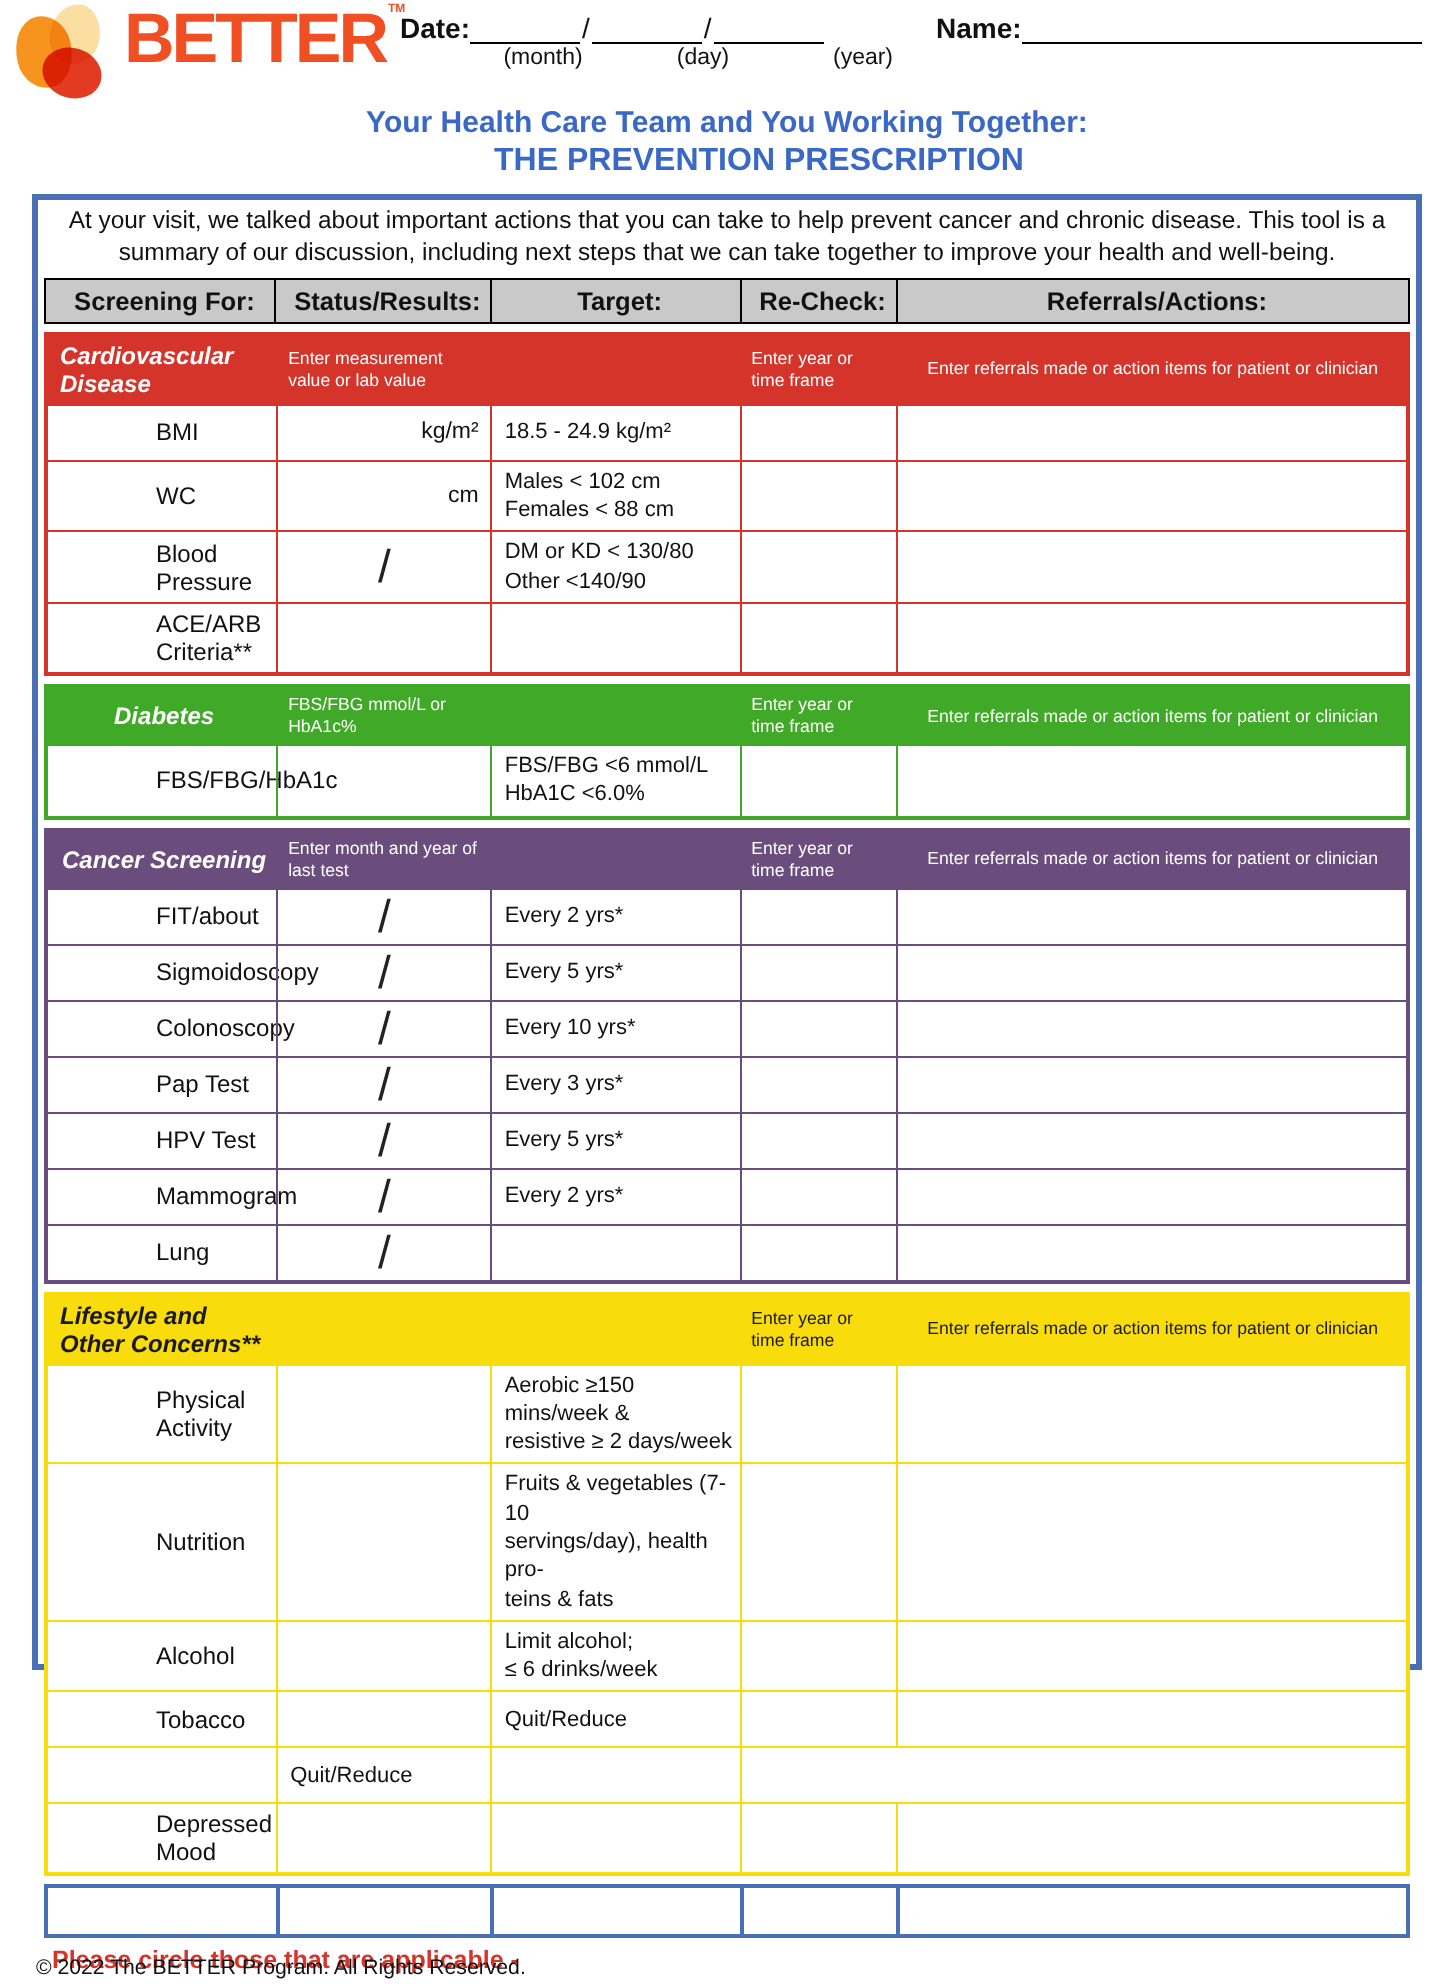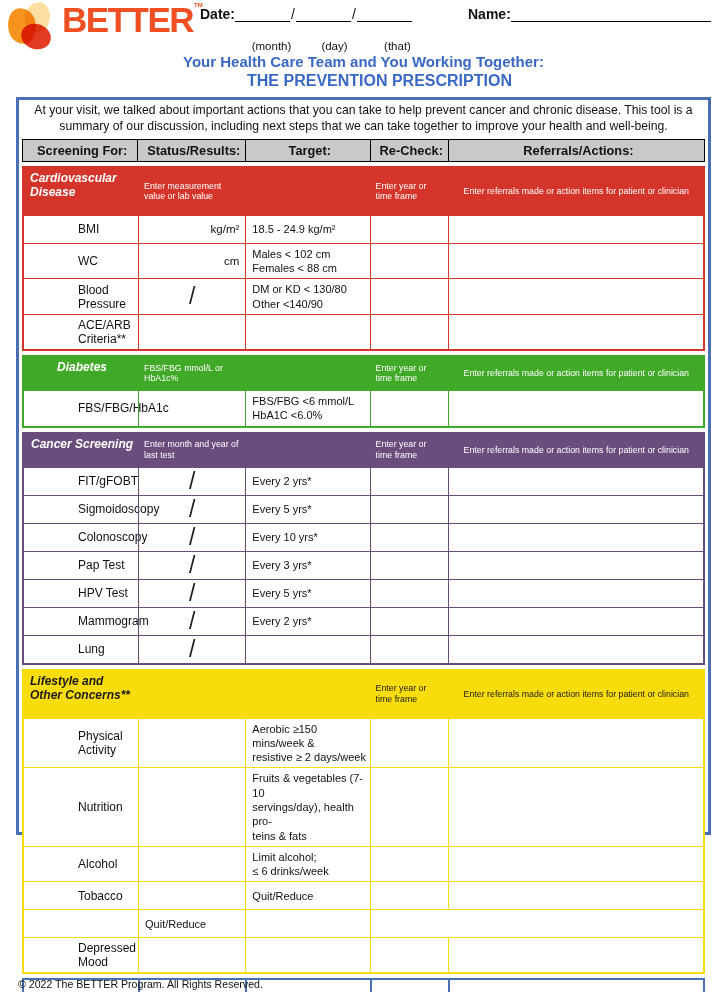--- a/index.html
+++ b/index.html
@@ -15,21 +15,21 @@
   .blob-cream  { left:17px; top:0; width:25px; height:30px; background:#FBDFA2; border-radius:52% 48% 50% 50%/55% 55% 45% 45%; transform:rotate(12deg); }
   .blob-red    { left:13px; top:22px; width:30px; height:25px; background:#E23B22; border-radius:50%; transform:rotate(18deg); }
   .brand { font-size:35px; font-weight:800; letter-spacing:-1.5px; color:#F04E23; line-height:1; margin-left:2px; }
   .tm { font-size:6px; font-weight:700; color:#F04E23; vertical-align:bottom; margin-left:1px; }
 
   .date-block { position:absolute; left:200px; top:6px; }
   .date-row { display:flex; align-items:flex-end; font-size:14px; }
   .date-row .lbl { font-weight:bold; }
   .blank { display:inline-block; width:55px; border-bottom:1.5px solid #000; height:15px; }
   .sep { font-size:14px; padding:0 1px; }
-  .date-subs { display:flex; font-size:11.5px; margin-top:18px; padding-left:40px; }
+  .date-subs { display:flex; font-size:11.5px; margin-top:1px; padding-left:40px;gap:17px; }
   .date-subs span { width:63px; text-align:center; }
 
   .name-block { position:absolute; left:468px; top:6px; display:flex; align-items:flex-end; font-size:14px; }
   .name-block .lbl { font-weight:bold; }
   .name-line { display:inline-block; width:200px; border-bottom:1.5px solid #000; height:15px; }
 
   
   .titles { text-align:center; color:var(--title,#3A68C6); margin-top:1px; }
   .title1 { font-size:15px; font-weight:bold; }
   .title2 { font-size:16px; font-weight:bold; margin-top:2px;padding-left:32px; }
@@ -45,21 +45,21 @@
   .ghead .c { font-size:12.8px; font-weight:bold; padding:3px 2px 3px 6px; }
   .ghead .c + .c { border-left:1.5px solid #000; }
 
   
   .section { border:2px solid var(--c); margin-top:4px; }
   .section .row { display:grid; grid-template-columns:16.8% 15.8% 18.3% 11.5% 37.6%; background:#fff; }
   .section .row + .row { border-top:1.5px solid var(--c); }
   .section .row > .c + .c { border-left:1.5px solid var(--c); }
   .shead { background:var(--c) !important; color:var(--tc,#fff); min-height:28px; }
   .shead > .c + .c { border-left:none !important; }
-  .sname { font-size:12px; font-weight:bold; font-style:italic; padding:3px 4px 16px 6px; display:flex; align-items:center; }
+  .sname { font-size:12px; font-weight:bold; font-style:italic; padding:3px 4px 3px 6px; display:flex; align-items:center; }
   .hint { font-size:8.8px; line-height:1.2; padding:3px 4px 3px 6px; display:flex; align-items:center; }
   .c { display:flex; flex-direction:column; justify-content:center; }
   .row:not(.shead) { min-height:28px; }
   .c.label { font-size:12px; padding:3px 2px 3px 6px;margin-left:48px; }
   .c.unit { align-items:flex-end; font-size:11.5px; padding-right:6px; }
   .c.slash { align-items:center; font-size:23px; font-weight:400; color:#222; overflow:visible; line-height:1; }
   .c.target { font-size:11px; line-height:1.3; padding:3px 2px 3px 6px; }
 
   
   .blue-row { margin-top:4px; border:2px solid var(--blue,#4A6FB5); min-height:27px; }
@@ -89,21 +89,21 @@
       <span class="lbl">Date:</span>
       <span class="blank"></span>
       <span class="sep">/</span>
       <span class="blank"></span>
       <span class="sep">/</span>
       <span class="blank"></span>
     </div>
     <div class="date-subs">
       <span>(month)</span>
       <span>(day)</span>
-      <span>(that)</span>
+      <span>(year)</span>
     </div>
   </div>
   <div class="name-block">
     <span class="lbl">Name:</span>
     <span class="name-line"></span>
   </div>
 </div>
 
 <div class="titles">
   <div class="title1">Your Health Care Team and You Working Together:</div>
@@ -189,21 +189,21 @@
 
   <div class="section" style="--c: #6A4D7D; --tc: #FFFFFF;">
     <div class="row shead">
       <div class="c sname">Cancer Screening</div>
       <div class="c hint">Enter month and year of last test</div>
       <div class="c"></div>
       <div class="c hint">Enter year or time frame</div>
       <div class="c hint">Enter referrals made or action items for patient or clinician</div>
     </div>
     <div class="row">
-      <div class="c label">FIT/gFOBT</div>
+      <div class="c label">FIT/about</div>
       <div class="c slash">/</div>
       <div class="c target">
           <div>Every 2 yrs*</div>
         </div>
       <div class="c"></div>
       <div class="c"></div>
     </div>
     <div class="row">
       <div class="c label">Sigmoidoscopy</div>
       <div class="c slash">/</div>

